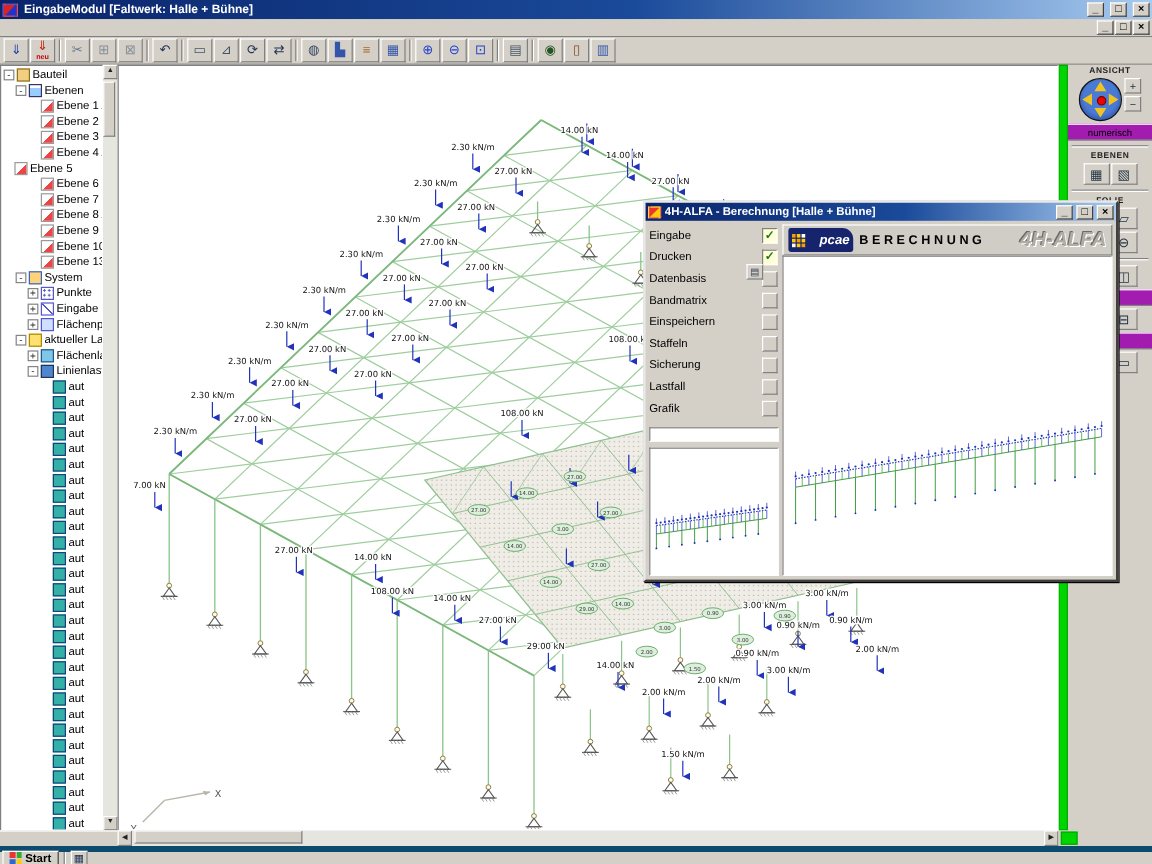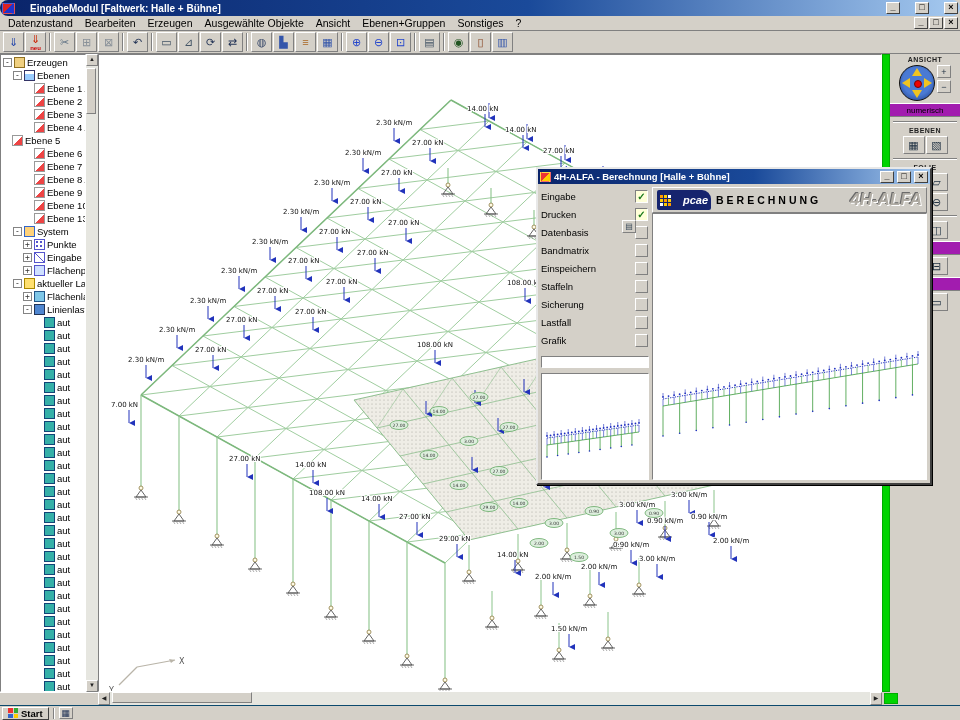--- a/index.html
+++ b/index.html
@@ -9,23 +9,23 @@
     background:#d4d0c8;
     font-family:"Liberation Sans", sans-serif;
     font-size:11px; color:#000;
     -webkit-font-smoothing:none;
   }
   button { margin:0; padding:0; font-family:inherit; cursor:default; }
   .app { position:relative; width:960px; height:720px; display:flex; flex-direction:column; background:#d4d0c8; overflow:hidden; }
   .spacer { flex:1; }
 
   
-  .titlebar { height:16px; flex:none; display:flex; align-items:center; gap:15px;
+  .titlebar { height:16px; flex:none; display:flex; align-items:center; gap:5px;
     background:linear-gradient(90deg,#0a246a 0%,#1a4a9a 55%,#a6caf0 100%);
-    color:#fff; font-weight:bold; font-size:10px; padding:0 2px;border-radius:8px; }
+    color:#fff; font-weight:bold; font-size:10px; padding:0 2px; }
   .app-ico { width:13px; height:11px; flex:none;
     background:linear-gradient(135deg,#d22 0 50%,#23c 50% 100%); border:1px solid #fff3; }
   .wbtn { width:14px; height:12px; flex:none; background:#d4d0c8; color:#000;
     border:1px solid; border-color:#fff #404040 #404040 #fff;
     font-size:9px; line-height:9px; text-align:center; font-weight:bold; }
 
   
   .menubar { height:15px; flex:none; display:flex; align-items:center; background:#d4d0c8;
     border-bottom:1px solid #808080; font-size:10.5px; padding-left:2px; }
   .menu-item { padding:0 6px; white-space:nowrap; }
@@ -102,21 +102,21 @@
   .hcorner { width:98px; flex:none; background:#d4d0c8; border-top:1px solid #fff; }
   .hsb { flex:1; display:flex; background:#e6e6e0; }
   .sbtn.h { width:12px; height:13px; line-height:11px; }
   .htrack { flex:1; position:relative; }
   .hthumb { position:absolute; left:2px; top:0; width:140px; height:11px; background:#d4d0c8;
     border:1px solid; border-color:#fff #808080 #808080 #fff; }
   .hright { width:78px; flex:none; display:flex; background:#d4d0c8; }
   .hgreen { width:14px; height:11px; margin:1px 2px; background:#00d400; border:1px solid #0a0; }
 
   
-  .taskbar { height:15px; flex:none; background:#d4d0c8; border-top:1px solid #0c4a6e;
+  .taskbar { height:15px; flex:none; background:#d4d0c8; border-top:5px solid #0c4a6e;
     display:flex; align-items:center; gap:4px; padding:0 2px; }
   .start { height:13px; display:flex; align-items:center; gap:3px; padding:0 5px;
     background:#d4d0c8; border:1px solid; border-color:#fff #404040 #404040 #fff;
     font-weight:bold; font-size:9.5px; }
   .winflag { width:10px; height:10px; display:grid; grid-template-columns:1fr 1fr; grid-template-rows:1fr 1fr; gap:1px; }
   .winflag i { display:block; }
   .tb-divider { width:2px; height:11px; border-left:1px solid #808080; border-right:1px solid #fff; }
   .task-ico { width:14px; height:12px; display:flex; align-items:center; justify-content:center;
     font-size:9px; color:#235; background:#d4d0c8; border:1px solid; border-color:#fff #808080 #808080 #fff; }
 
@@ -162,30 +162,20 @@
   <div class="titlebar">
     <span class="app-ico"></span>
     <span>EingabeModul [Faltwerk: Halle + Bühne]</span>
     <span class="spacer"></span>
     <span class="wbtn">_</span>
     <span class="wbtn">□</span>
     <span class="wbtn">×</span>
   </div>
 
   <div class="menubar">
-    <span id="menu-items" style="display:flex;">
-        <span class="menu-item">Datenzustand</span>
-        <span class="menu-item">Bearbeiten</span>
-        <span class="menu-item">Erzeugen</span>
-        <span class="menu-item">Ausgewählte Objekte</span>
-        <span class="menu-item">Ansicht</span>
-        <span class="menu-item">Ebenen+Gruppen</span>
-        <span class="menu-item">Sonstiges</span>
-        <span class="menu-item">?</span>
-      </span>
     <span class="mdi-btns">
       <span class="wbtn">_</span>
       <span class="wbtn">□</span>
       <span class="wbtn">×</span>
     </span>
   </div>
 
   <div class="toolbar" id="toolbar">
       <button class="tbtn">
         <span style="color: rgb(34, 68, 170);">⇓</span>
@@ -258,21 +248,21 @@
       <button class="tbtn">
         <span style="color: rgb(51, 85, 170);">▥</span>
       </button>
     </div>
 
   <div class="main">
     <div class="tree" id="tree">
         <div class="trow" style="padding-left: 2px;">
           <span class="exp">-</span>
           <span class="ticon i-part"></span>
-          <span>Erzeugen</span>
+          <span>Bauteil</span>
         </div>
         <div class="trow" style="padding-left: 12px;">
           <span class="exp">-</span>
           <span class="ticon i-layers"></span>
           <span>Ebenen</span>
         </div>
         <div class="trow" style="padding-left: 22px;">
           <span class="exp noexp"></span>
           <span class="ticon i-sheet"></span>
           <span>Ebene 1 A</span>

